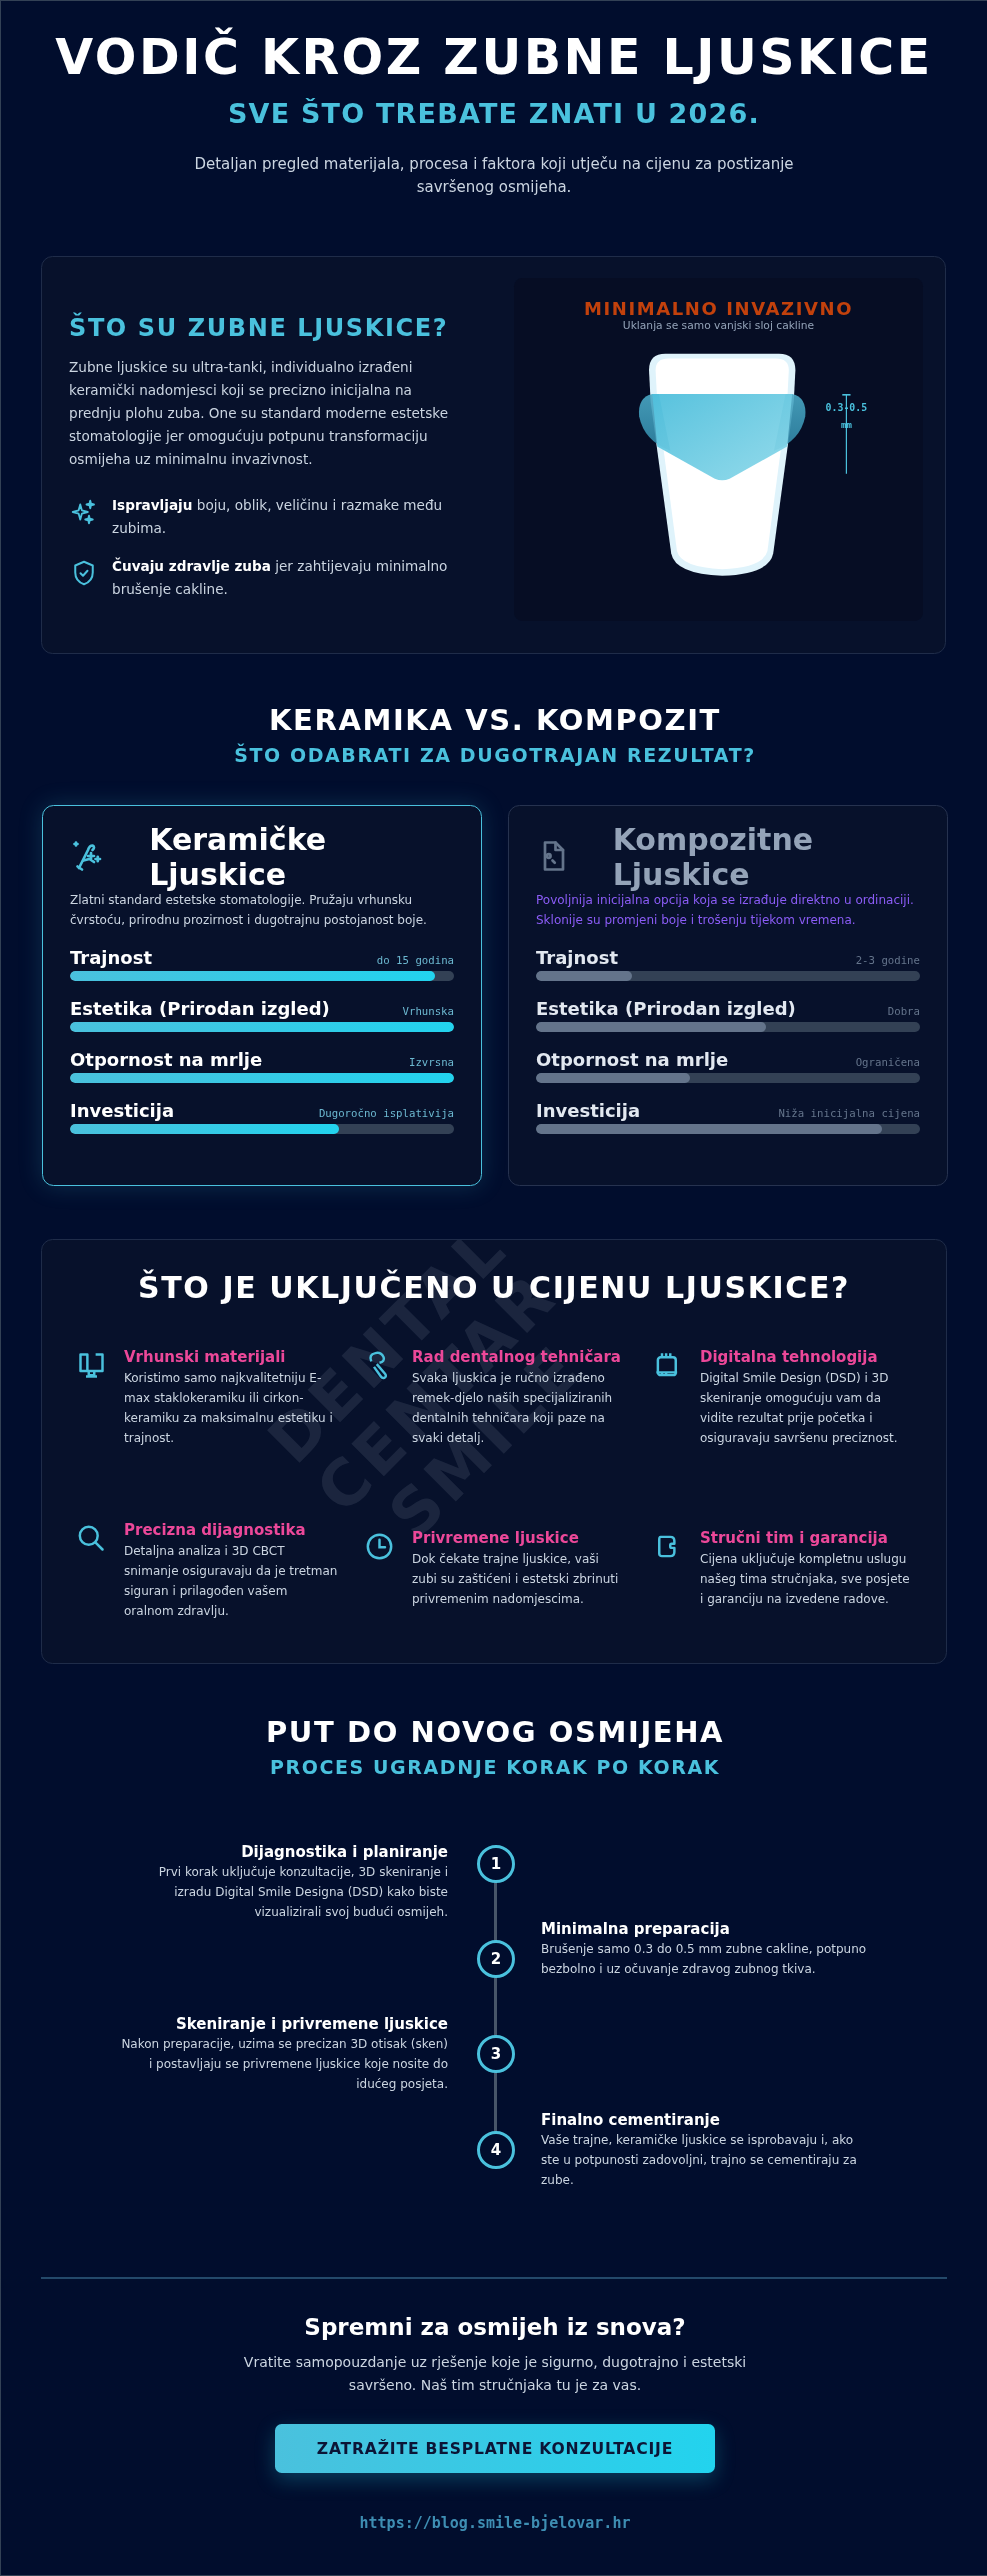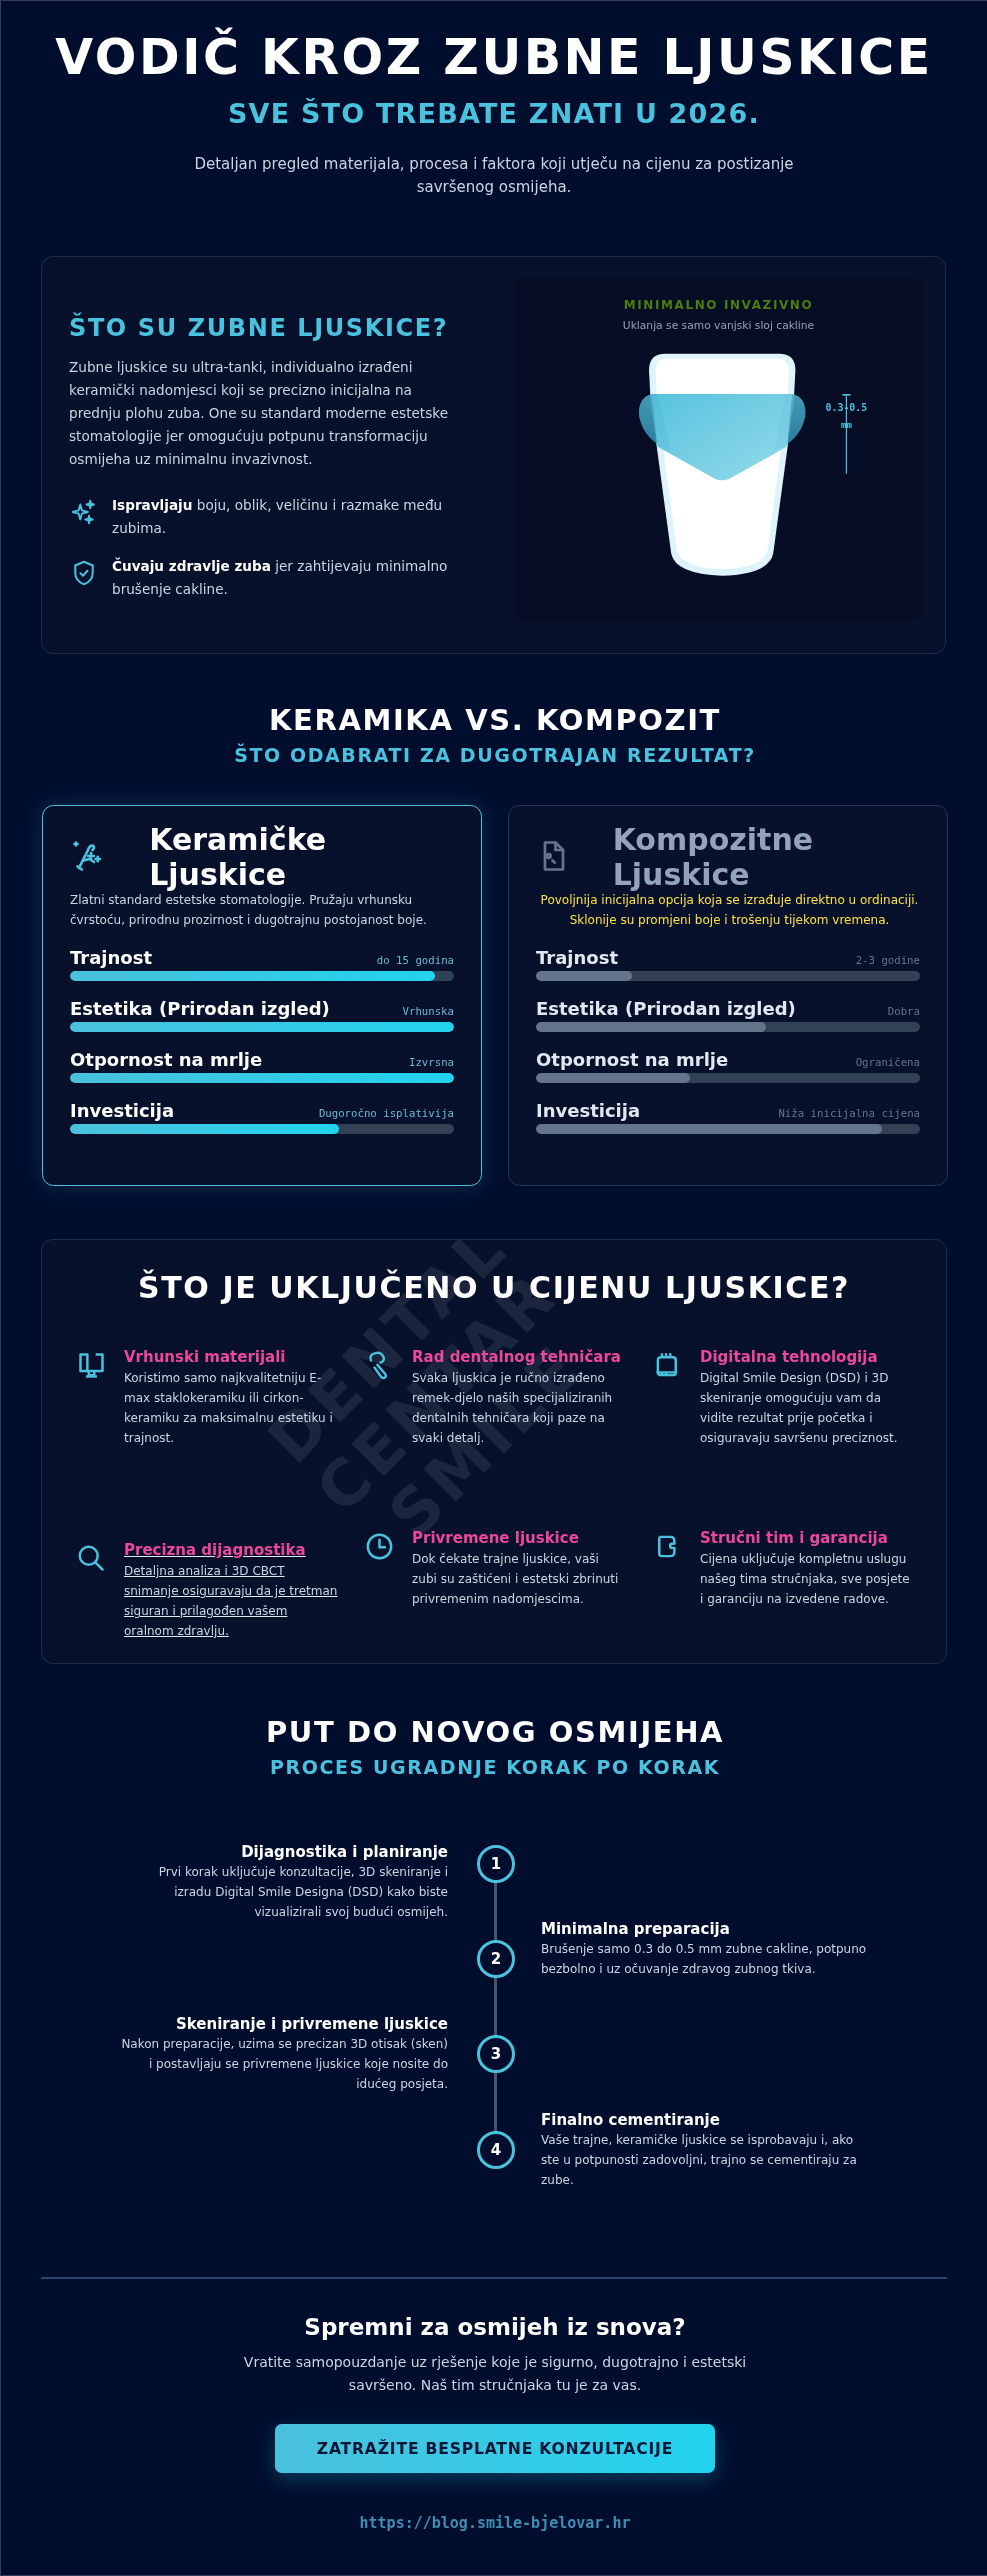--- a/index.html
+++ b/index.html
@@ -66,21 +66,21 @@
   .feature .ico { width: 43px; flex: 0 0 43px; padding-top: 3.3px; }
   .feature .txt { font-size: 13.6px; line-height: 23px; color: #cbd5e1; }
   .feature .txt b { color: #ffffff; font-weight: 700; }
 
   .visual {
     position: absolute; left: 472px; top: 21.4px; width: 409px; height: 343px;
     background: #060d24; border-radius: 8.2px;
   }
   .visual .vt {
     position: absolute; top: 20px; width: 100%; text-align: center;
-    font-size: 12px; font-weight: 700; letter-spacing: 1.6px; color: #4d7c0f;
+    font-size: 18px; font-weight: 700; letter-spacing: 1.6px; color: #c2410c;
   }
   .visual .vs {
     position: absolute; top: 41px; width: 100%; text-align: center;
     font-size: 10.7px; color: #94a3b8;
   }
   .visual svg.tooth { position: absolute; left: 0; top: 0; }
 
   
   .sec-head { position: absolute; width: 988px; left: 0; text-align: center; }
   .sec-head .t {
@@ -92,21 +92,21 @@
 
   
   .cmp { top: 804px; width: 440px; height: 381px; padding: 33px 27px 0 27px; }
   .cmp.ceramic { left: 41px; border: 1.6px solid #4ac1dd; box-shadow: 0 0 25px rgba(74,193,221,0.18); }
   .cmp.composite { left: 507px; border: 0.8px solid #26324f; }
   .cmp .head { display: flex; align-items: center; height: 36px; }
   .cmp .head .ico { width: 46px; }
   .cmp .head .name { font-size: 30px; font-weight: 700; color: #ffffff; margin-left: 36px; }
   .cmp.composite .head .name { color: #94a3b8; }
   .cmp .desc { margin-top: 15px; font-size: 12px; line-height: 20px; color: #cbd5e1; width: 387px; }
-  .cmp.composite .desc { color: #fde047; text-align: center; }
+  .cmp.composite .desc { color: #8b5cf6; }
   .metric { margin-top: 16.5px; }
   .metric:first-of-type { margin-top: 20px; }
   .metric .row { display: flex; justify-content: space-between; align-items: baseline; height: 18px; }
   .metric .lbl { font-size: 18px; font-weight: 700; color: #ffffff; }
   .cmp.composite .metric .lbl { color: #e2e8f0; }
   .metric .val { font-family: "DejaVu Sans Mono", monospace; font-size: 10.7px; color: #6cb8d0; }
   .cmp.composite .metric .val { color: #64748b; }
   .track { margin-top: 6.6px; height: 10px; background: #334155; border-radius: 5px; overflow: hidden; }
   .fill { height: 100%; border-radius: 5px; background: linear-gradient(90deg, #4ac1dd, #22d3ee); }
   .cmp.composite .fill { background: #64748b; }
@@ -379,21 +379,21 @@
           <rect x="5" y="6" width="13" height="13" rx="2"></rect>
           <path d="M8 3 V6 M11 3 V6 M14 3 V6 M8 17 V19 M11 17 V19 M4 17 H19"></path>
         </svg>
       </span>
       <div>
         <div class="ptitle">Digitalna tehnologija</div>
         <div class="pdesc">Digital Smile Design (DSD) i 3D skeniranje omogućuju vam da vidite rezultat prije početka i osiguravaju savršenu preciznost.</div>
       </div>
     </div>
 
-    <div class="pitem" style="left:33px; top:300px;text-decoration:underline;">
+    <div class="pitem" style="left:33px; top:280px;">
       <span class="ico">
         <svg width="33" height="33" viewBox="0 0 24 24" fill="none" stroke="#4ac1dd" stroke-width="1.8" stroke-linecap="round">
           <circle cx="10" cy="10" r="6.5"></circle>
           <path d="M15 15 L20 20"></path>
         </svg>
       </span>
       <div>
         <div class="ptitle">Precizna dijagnostika</div>
         <div class="pdesc">Detaljna analiza i 3D CBCT snimanje osiguravaju da je tretman siguran i prilagođen vašem oralnom zdravlju.</div>
       </div>

